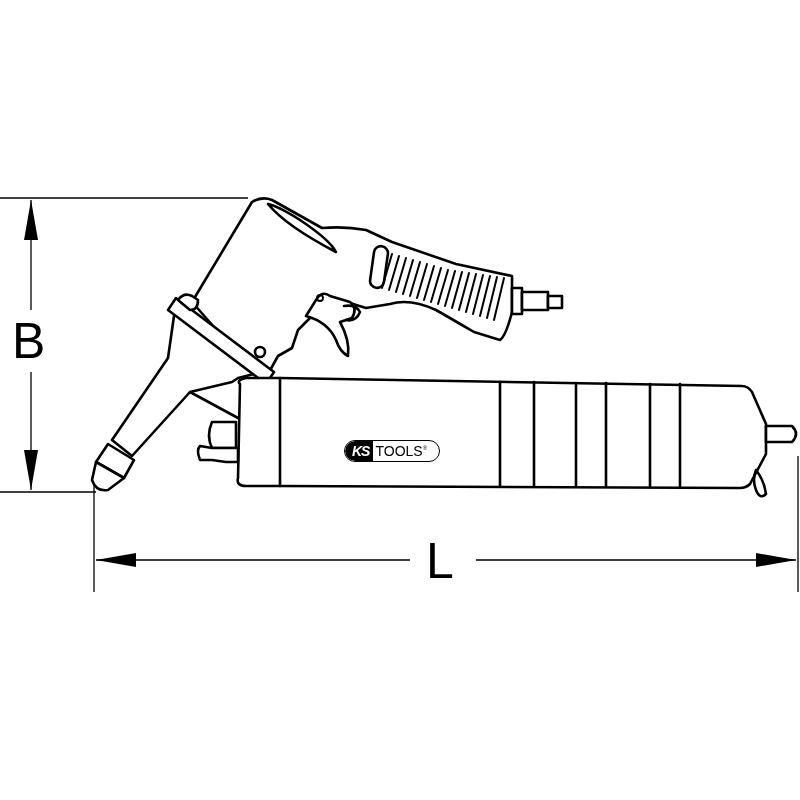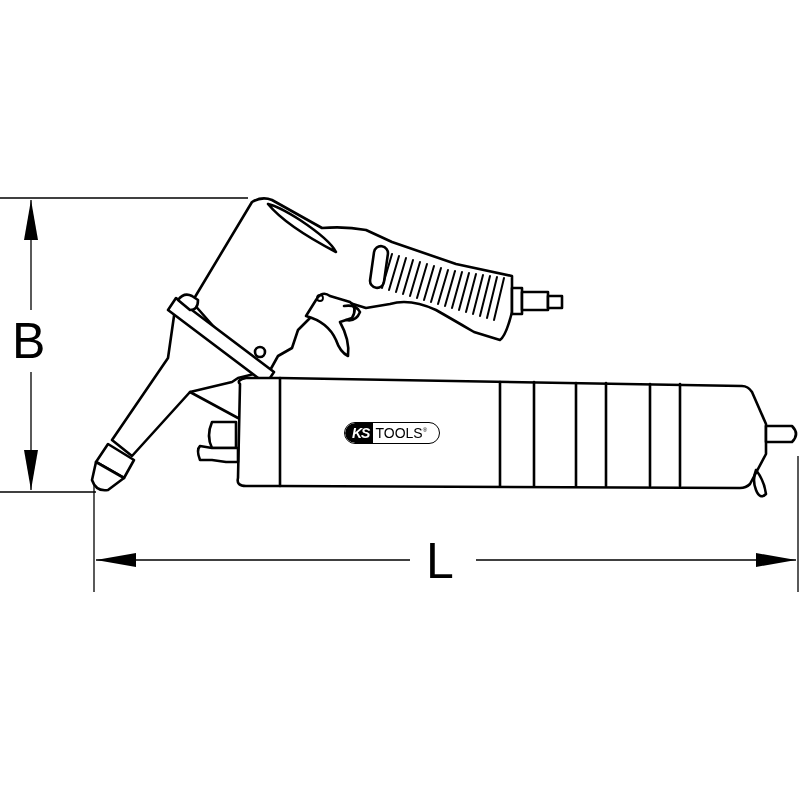--- a/index.html
+++ b/index.html
@@ -2,21 +2,21 @@
 <html><head>
   <meta charset="utf-8">
   <style>
     html, body { margin: 0; padding: 0; background: #ffffff; }
     .canvas { position: relative; width: 800px; height: 800px; overflow: hidden; background: #ffffff; }
     svg { position: absolute; left: 0; top: 0; }
     .ln { fill: none; stroke: #000; stroke-width: 2.6; stroke-linejoin: round; stroke-linecap: round; }
     .thin { fill: none; stroke: #000; stroke-width: 1.3; }
     .wfill { fill: #fff; stroke: #000; stroke-width: 2.6; stroke-linejoin: round; }
     .dimlabel { position: absolute; font-family: "Liberation Sans", sans-serif; font-size: 50px; color: #000; line-height: 1; }
-    .logo { position: absolute; left: 344px; top: 422px; width: 96px; height: 22px; border: 1.6px solid #000; border-radius: 11px; display: flex; align-items: center; overflow: hidden; background: #fff; box-sizing: border-box; }
+    .logo { position: absolute; left: 344px; top: 440px; width: 96px; height: 22px; border: 1.6px solid #000; border-radius: 11px; display: flex; align-items: center; overflow: hidden; background: #fff; box-sizing: border-box; }
     .logo-ks { background: #000; color: #fff; font-family: "Liberation Sans", sans-serif; font-weight: bold; font-style: italic; font-size: 14px; height: 100%; display: flex; align-items: center; padding: 0 4px 0 7px; border-radius: 10px 0 0 10px; letter-spacing: -1px; }
     .logo-tools { font-family: "Liberation Sans", sans-serif; font-size: 14px; color: #000; padding-left: 2px; letter-spacing: 0px; }
     .logo-reg { font-family: "Liberation Sans", sans-serif; font-size: 6px; vertical-align: super; }
   </style>
 </head>
 <body>
 
 <div class="canvas">
 
   <svg width="800" height="800" viewBox="0 0 800 800">

